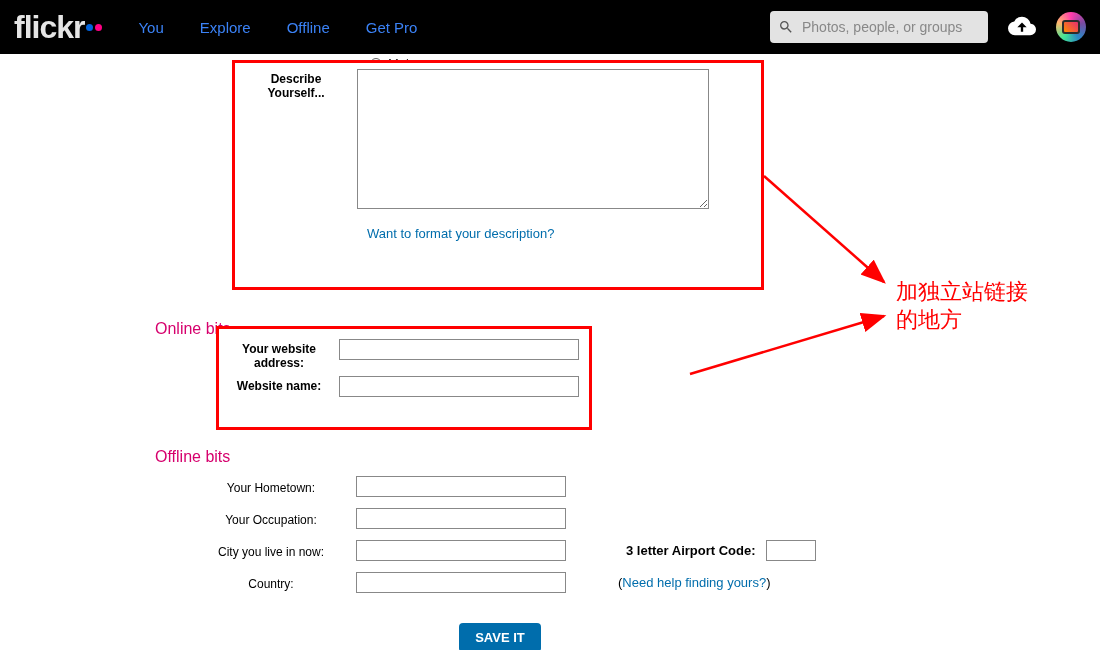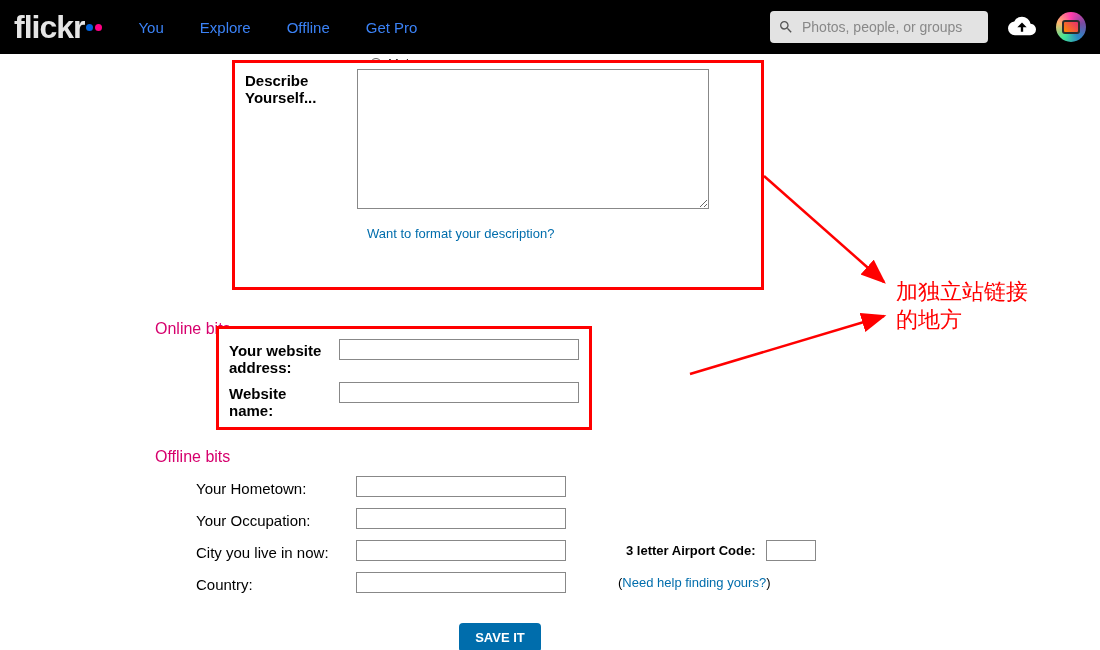--- a/index.html
+++ b/index.html
@@ -29,21 +29,21 @@
 
   .section-title { color: #d6006d; font-size: 16px; margin-left: 155px; }
   .section-title.online { margin-top: 18px;}
   .section-title.offline { margin-top: 14px;}
 
   .box { border: 3px solid #ff0000; background:#fff; }
   .box1 { position:absolute; left:232px; top:6px; width:532px; height:230px; padding:6px 10px 4px 10px;}
   .box2 { position:absolute; left:216px; top:272px; width:376px; height:104px; padding:10px 10px;}
 
   .form-row { display:flex; align-items:flex-start; margin-bottom:6px;}
-  .form-label { width:148px; text-align:left; font-weight:bold; font-size:15px; padding-right:10px; padding-top:3px;}
+  .form-label { width:148px; text-align:center; font-weight:bold; font-size:12px; padding-right:10px; padding-top:3px;}
   .form-input-wrap { flex:1; }
   .t-input { border:1px solid #888; height:21px; font-size:13px; padding:1px 3px; }
   .t-input.w240{ width:240px;}
   .t-input.w210{ width:210px;}
   .t-input.w50{ width:50px;}
   textarea.t-input { width:352px; height:140px; resize:both; }
   .hint { color:#888; font-size:12px; margin-top:4px;}
   .link { color:#006dac; cursor:pointer; font-size:13px;}
   .box1 .format-link{ margin-left:122px; margin-top:8px; display:inline-block;}
 

